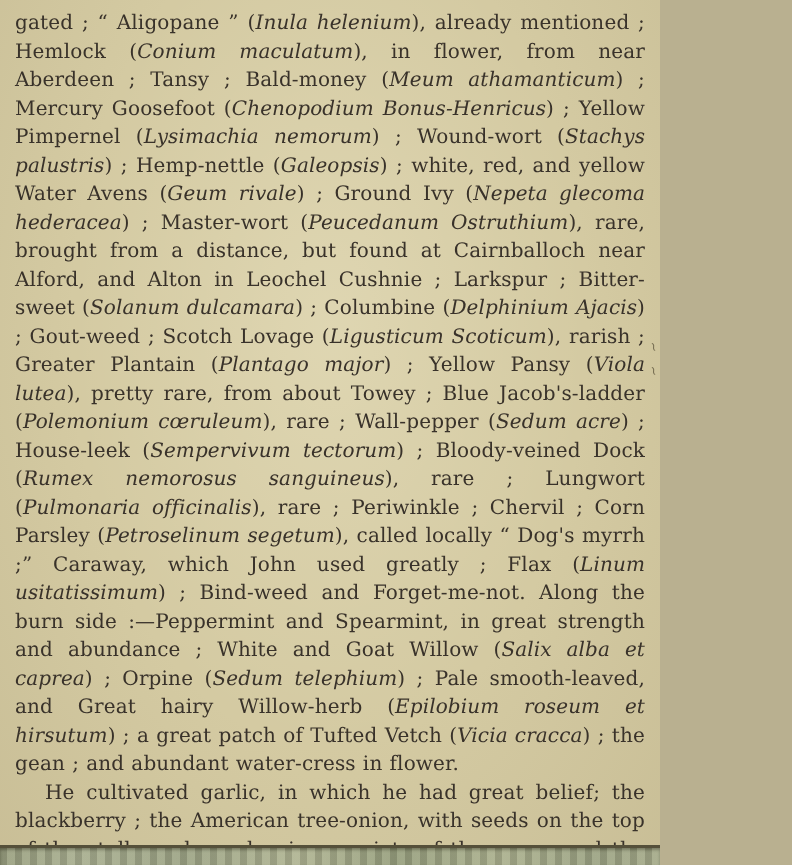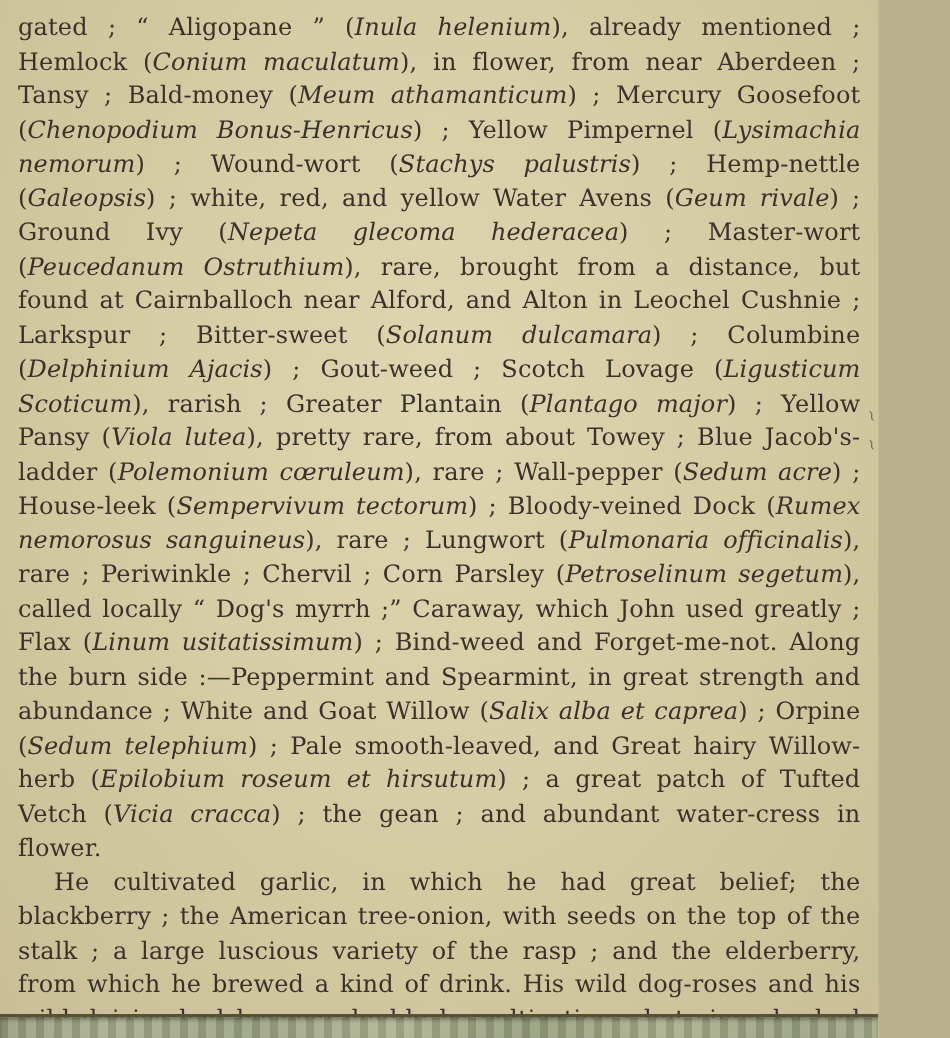--- a/index.html
+++ b/index.html
@@ -2,21 +2,21 @@
 <html><head>
 <meta charset="utf-8">
 <style>
   html, body {
     margin: 0;
     padding: 0;
     background: #b9b090;
   }
   .page {
     position: relative;
-    width: 732px;
+    width: 660px;
     height: 865px;
     overflow: hidden;
     background: #d4caa2;
     font-family: "DejaVu Serif", "Liberation Serif", serif;
   }
   .paper-texture {
     position: absolute;
     inset: 0;
     background: radial-gradient(ellipse at 50% 38%,
                 rgba(255,250,225,0.25) 0%,

